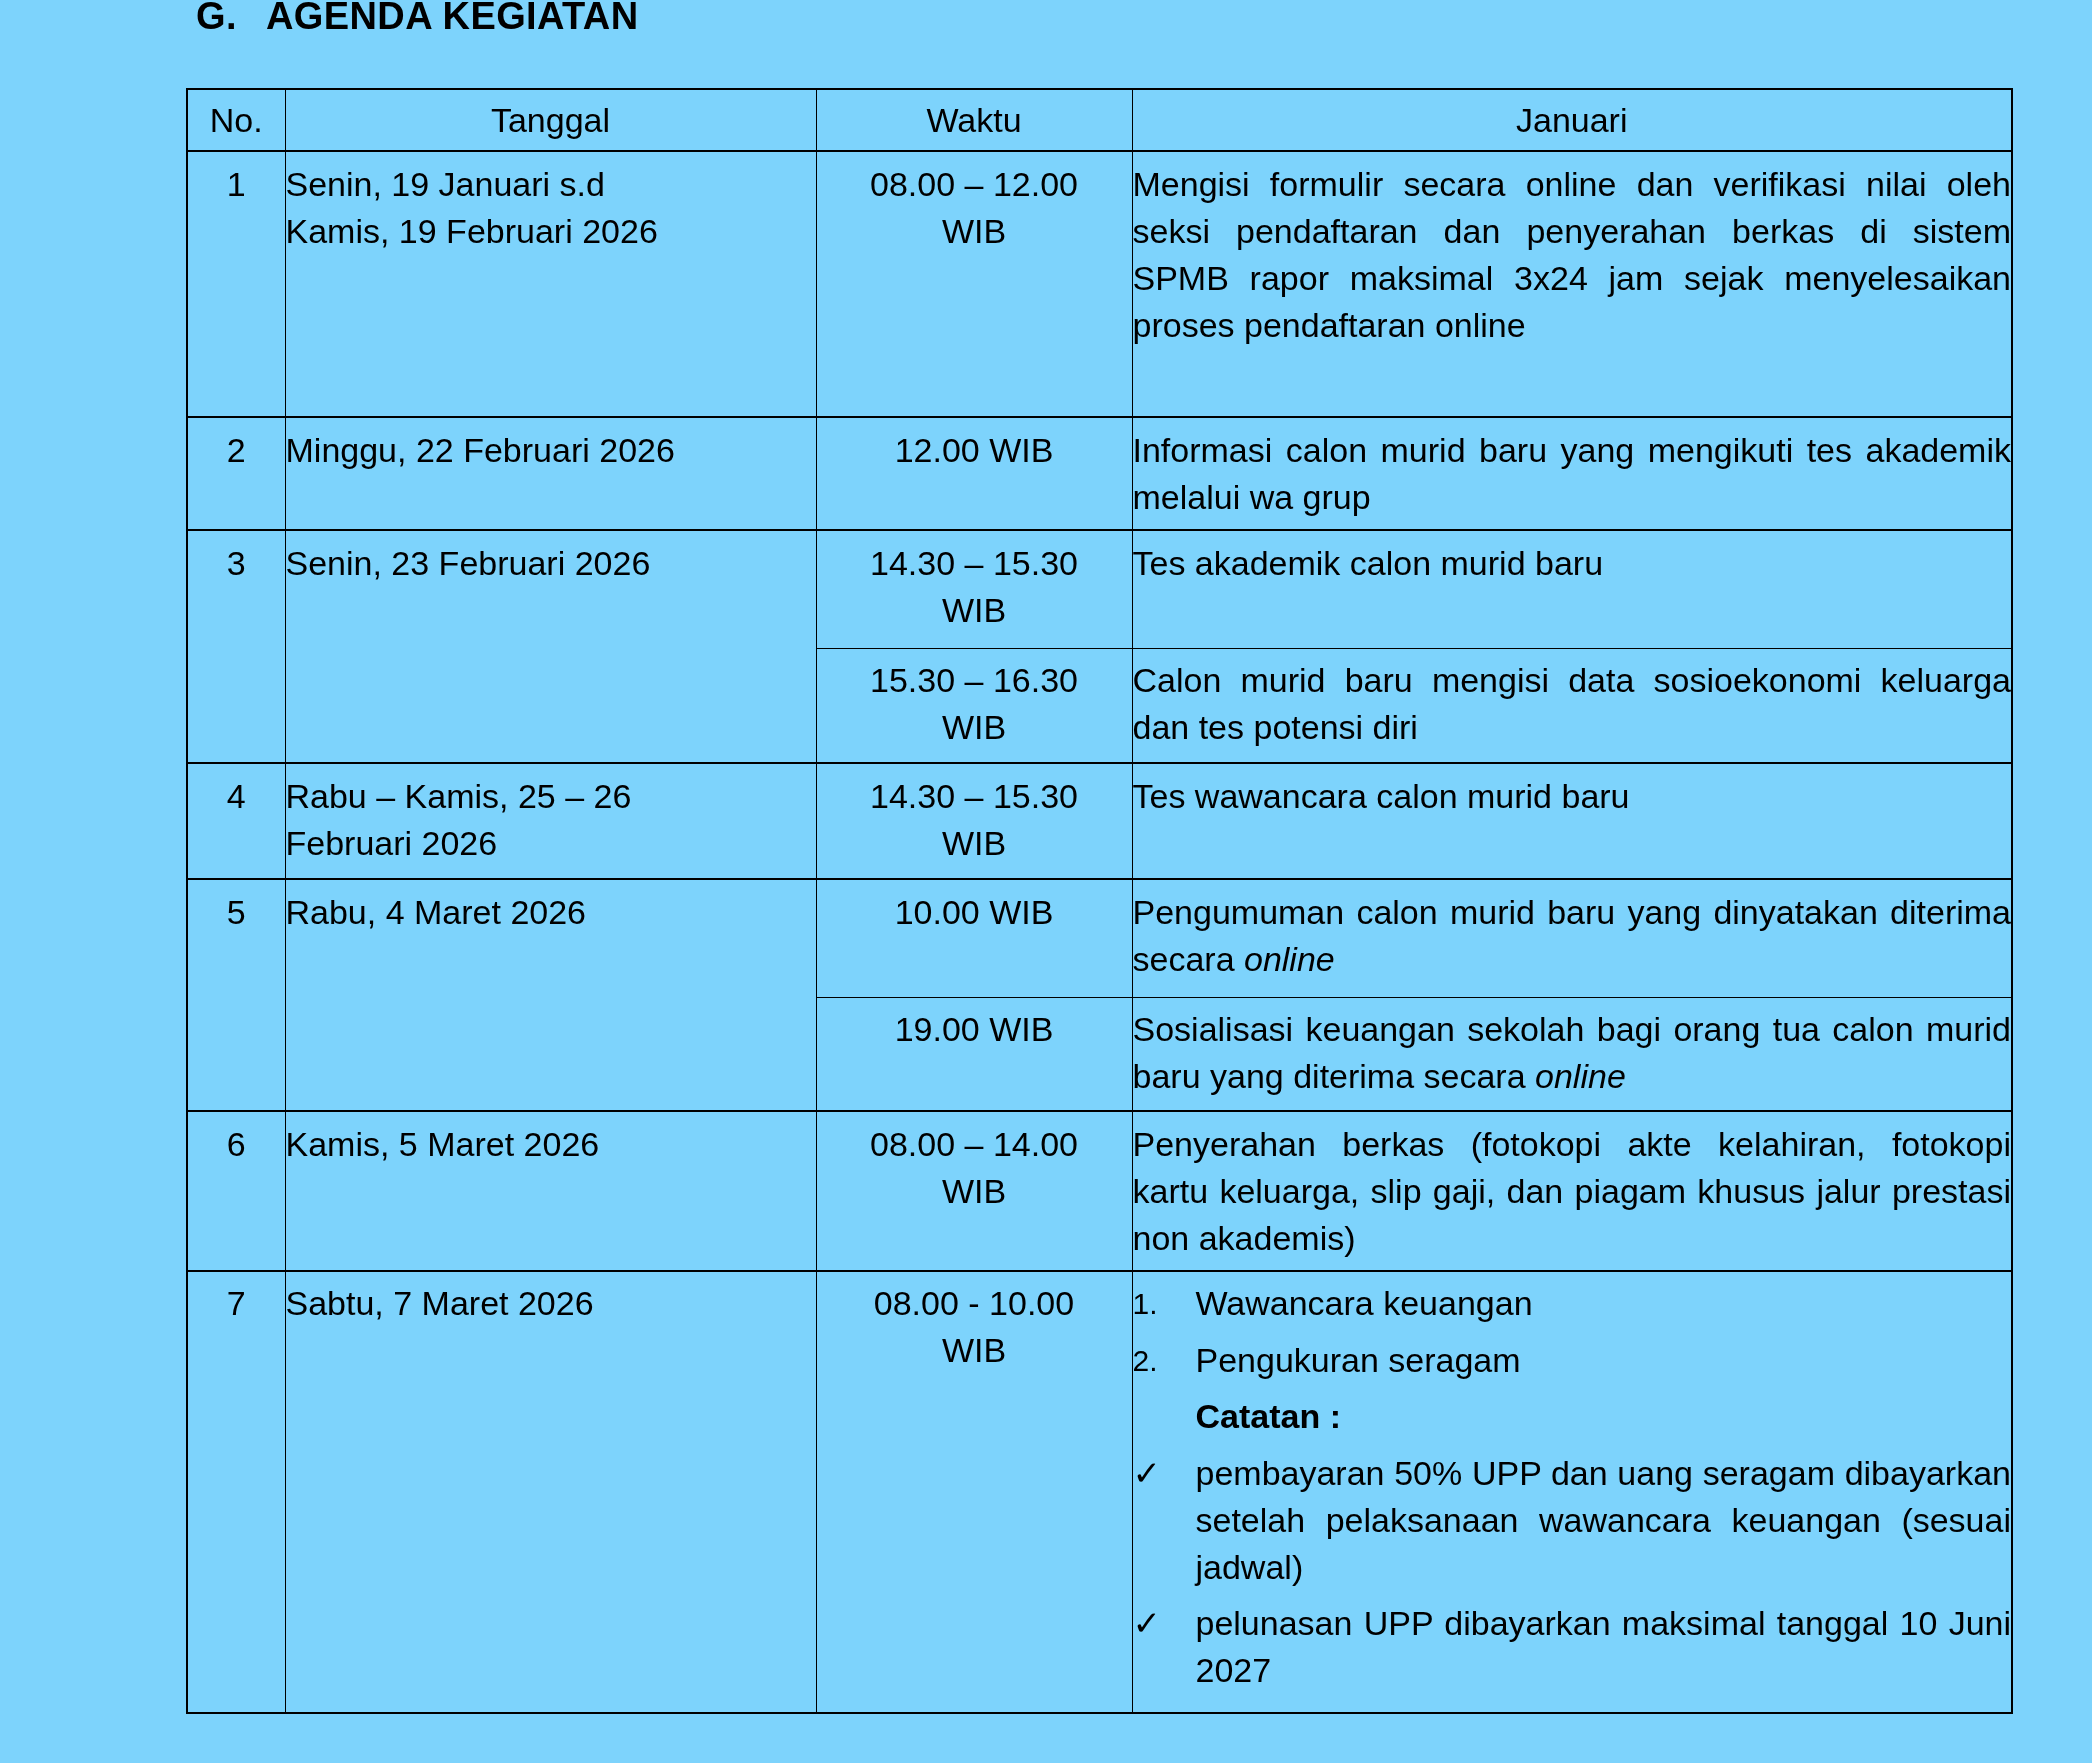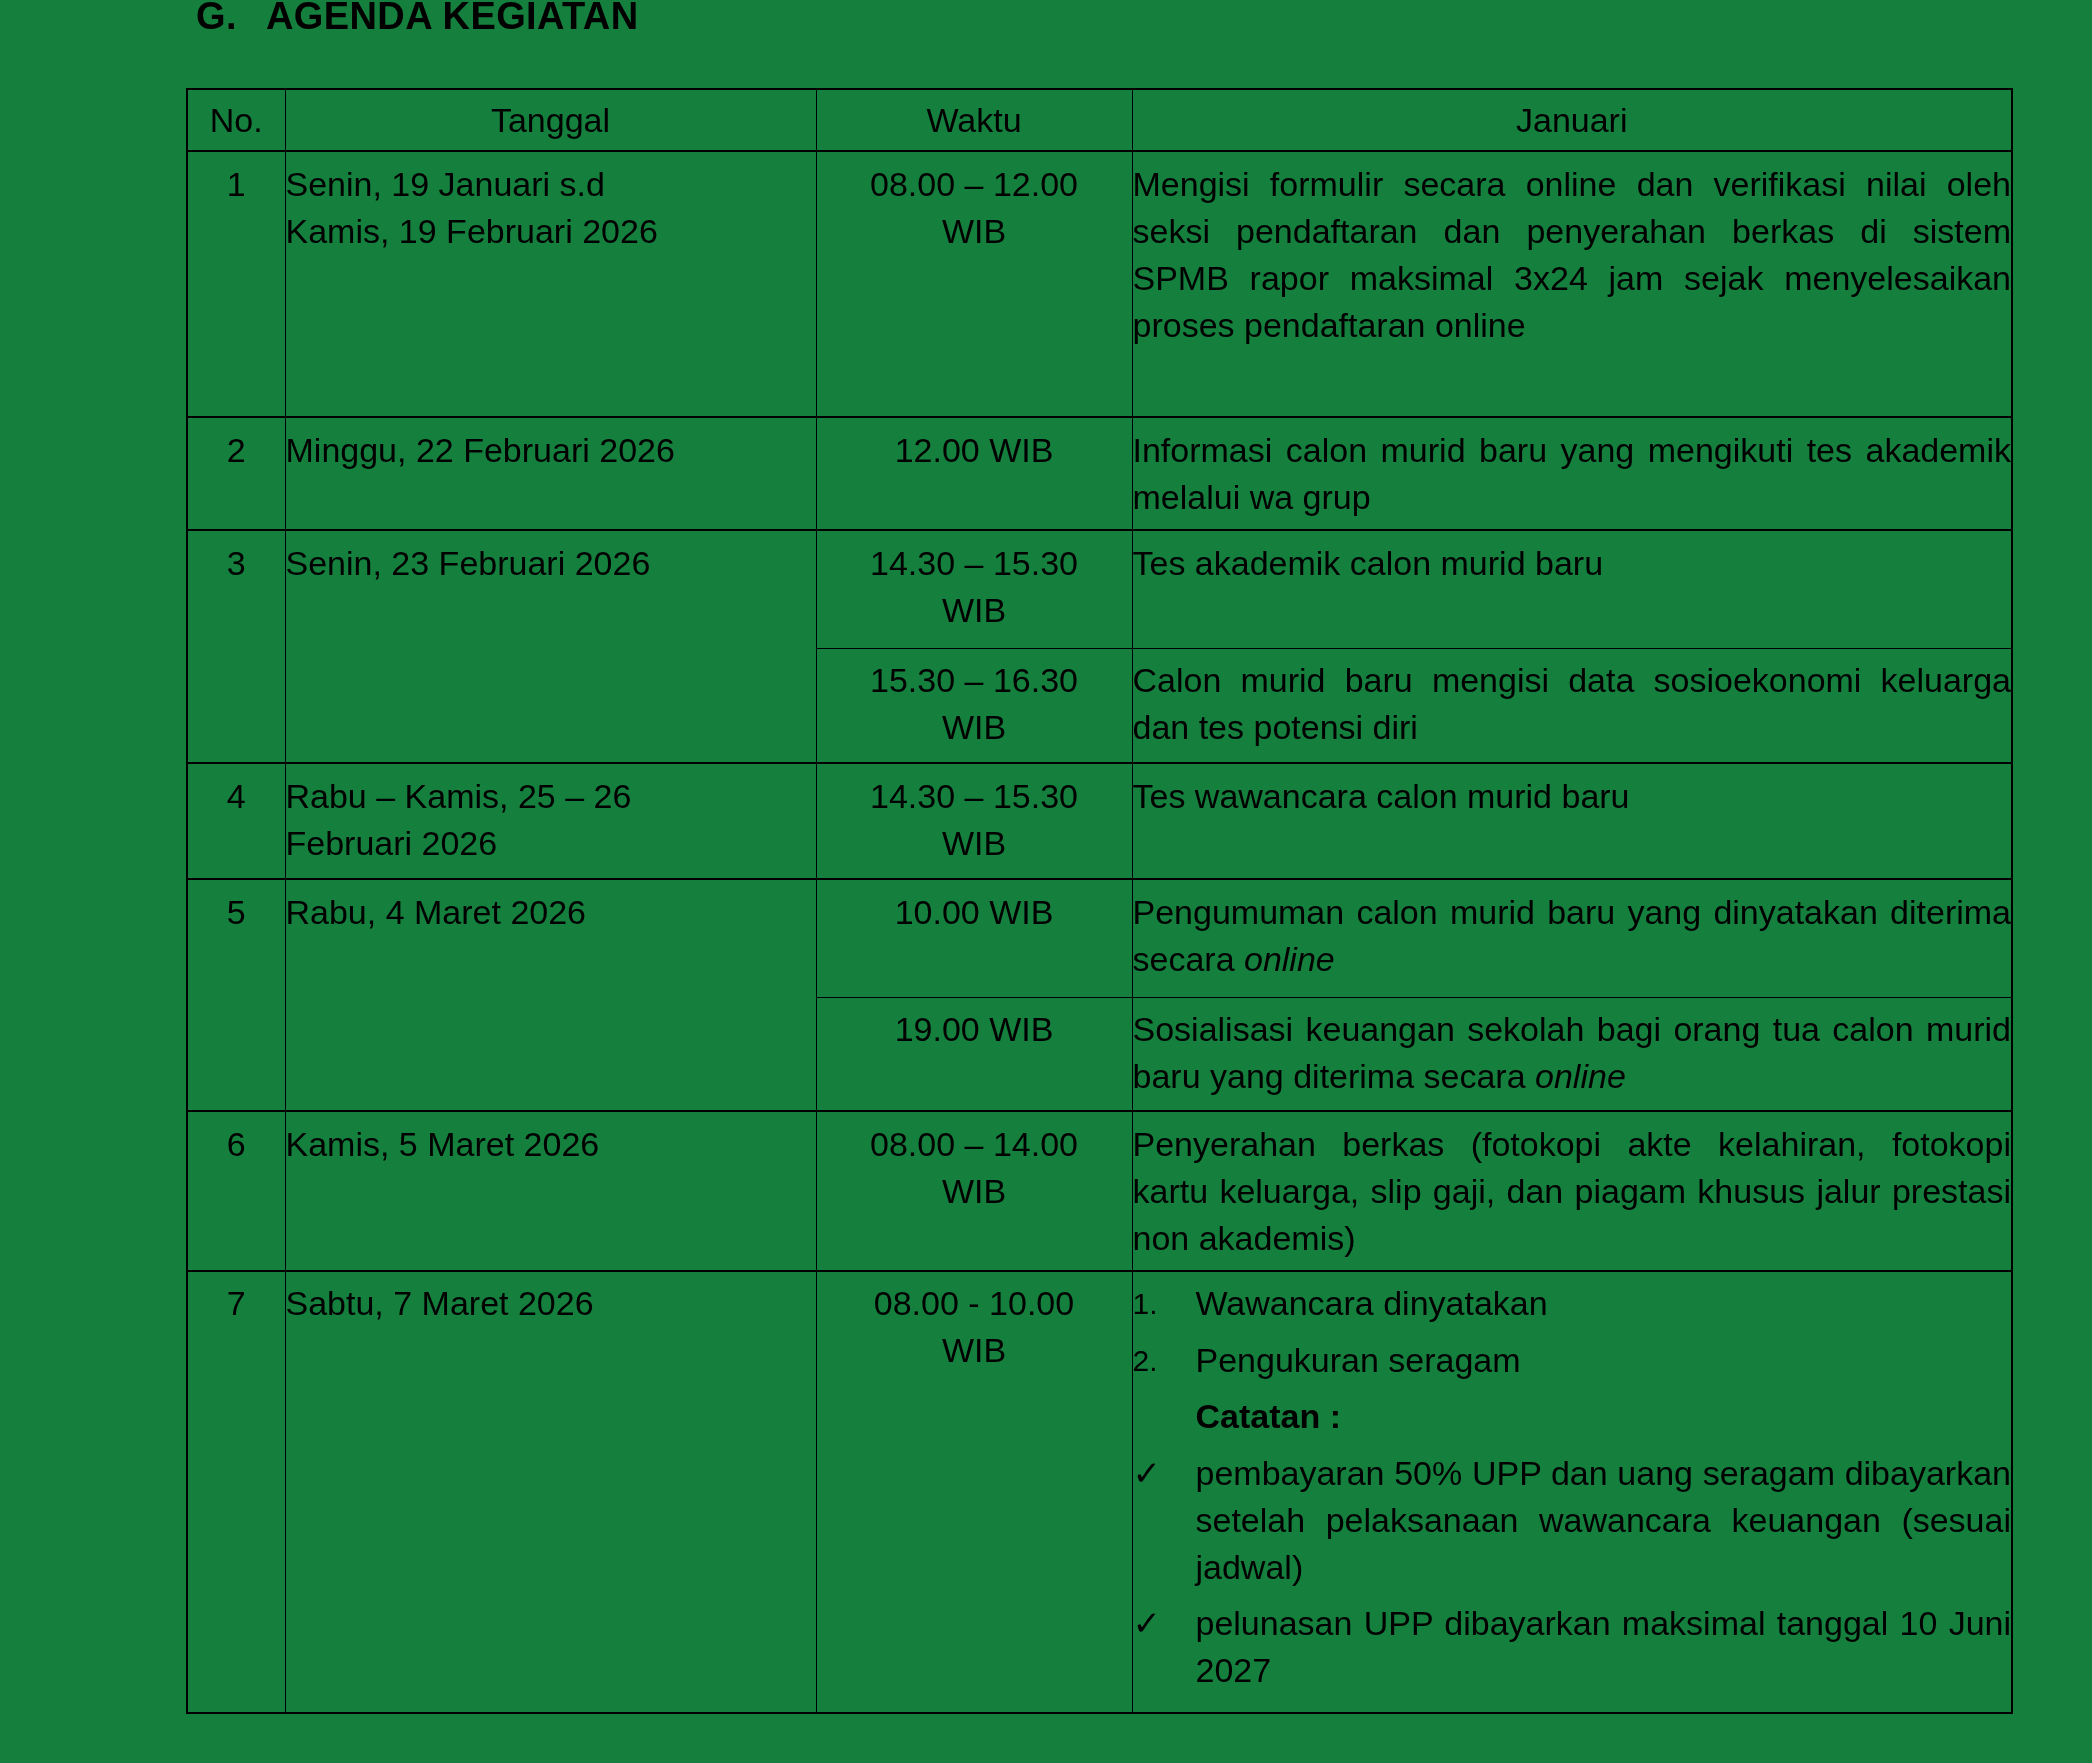--- a/index.html
+++ b/index.html
@@ -6,21 +6,21 @@
     margin: 0;
     padding: 0;
     background: #ffffff;
     color: #000000;
     font-family: "Liberation Sans", sans-serif;
   }
   .doc {
     position: relative;
     width: 2092px;
     height: 1763px;
-    background: #15803d;
+    background: #7dd3fc;
     overflow: hidden;
   }
   .page-title {
     position: absolute;
     left: 196px;
     top: -5px;
     margin: 0;
     font-size: 38px;
     font-weight: bold;
     letter-spacing: 0.4px;
@@ -199,21 +199,21 @@
       <td class="tgl">
         <div>Sabtu, 7 Maret 2026</div>
       </td>
       <td class="wkt">
         <div>08.00 - 10.00</div>
         <div>WIB</div>
       </td>
       <td class="keg keg7">
         <div class="li">
           <span class="li-num">1.</span>
-          <span class="li-text">Wawancara dinyatakan</span>
+          <span class="li-text">Wawancara keuangan</span>
         </div>
         <div class="li">
           <span class="li-num">2.</span>
           <span class="li-text">Pengukuran seragam</span>
         </div>
         <div class="catatan">
           <span class="catatan-label">Catatan :</span>
         </div>
         <div class="note">
           <span class="note-mark">✓</span>

